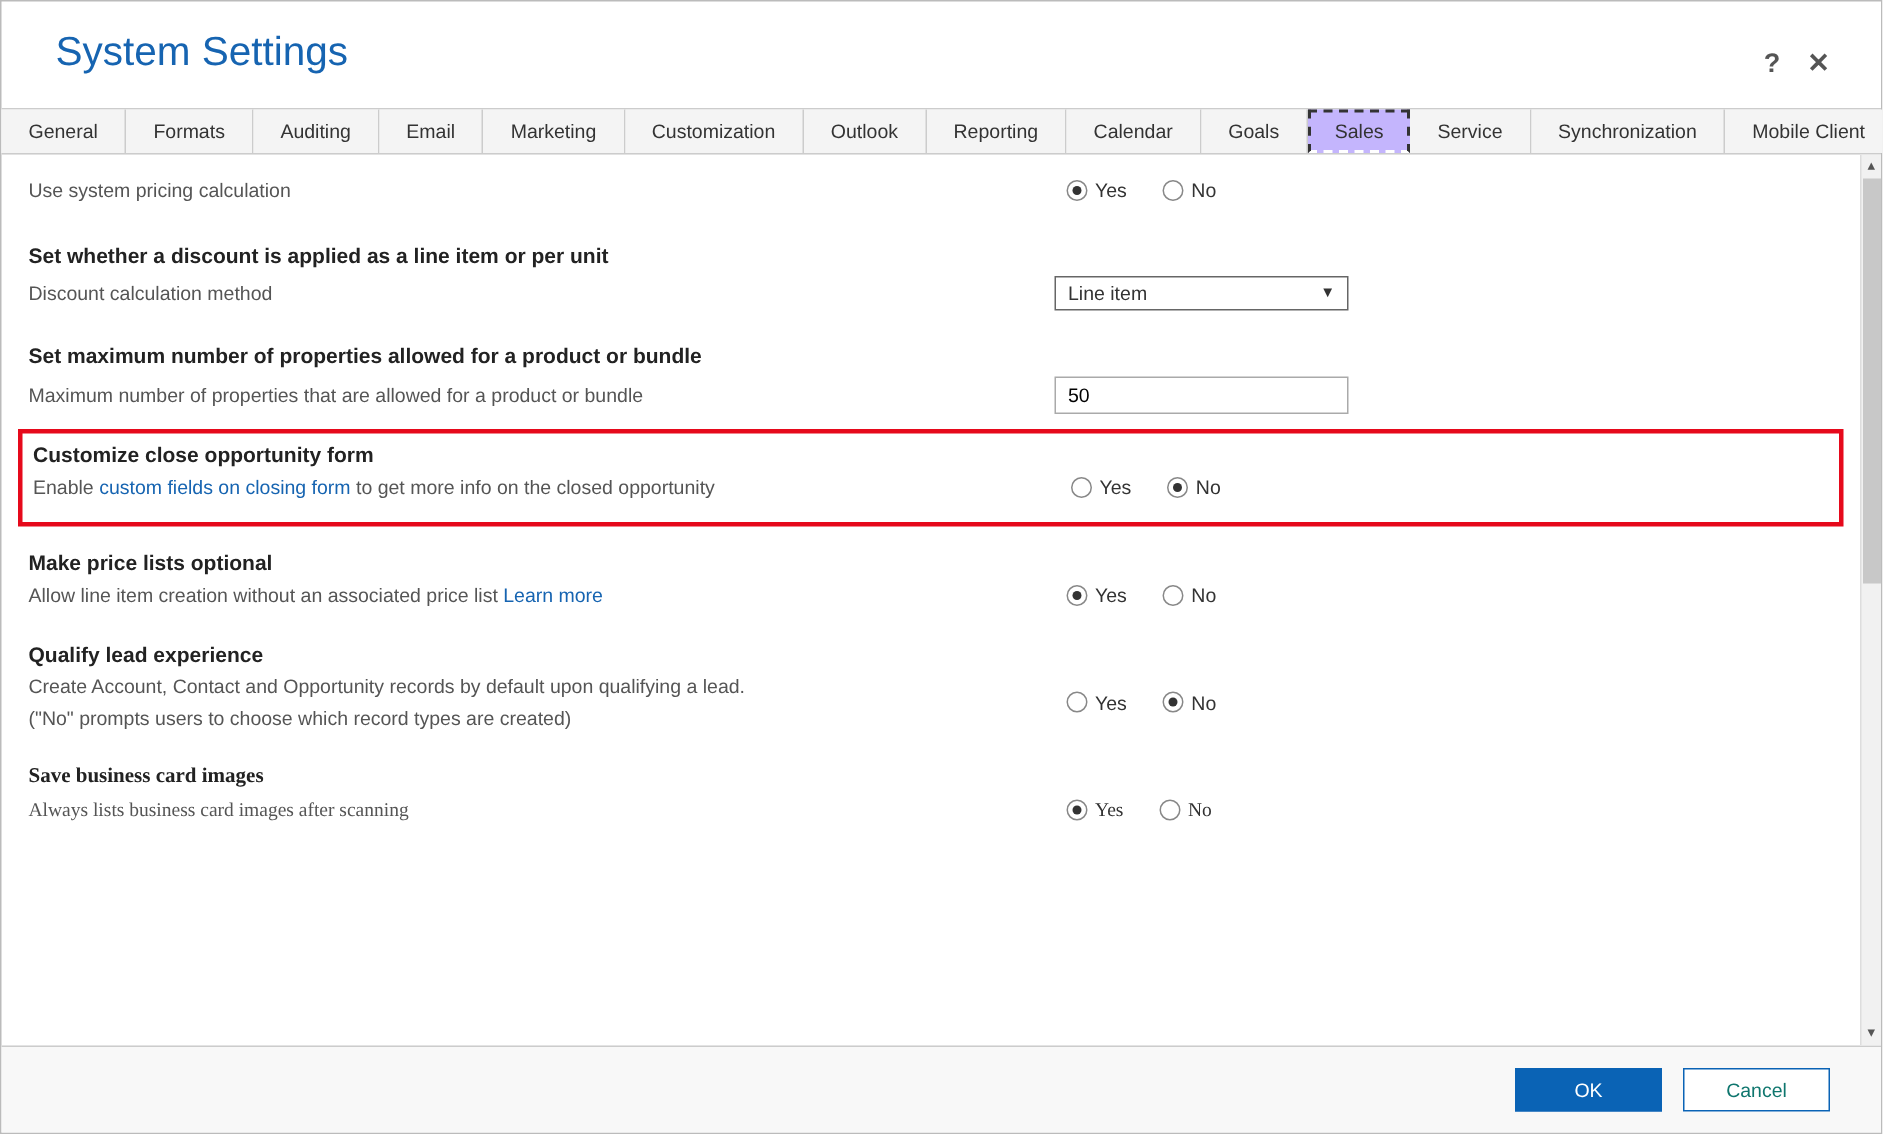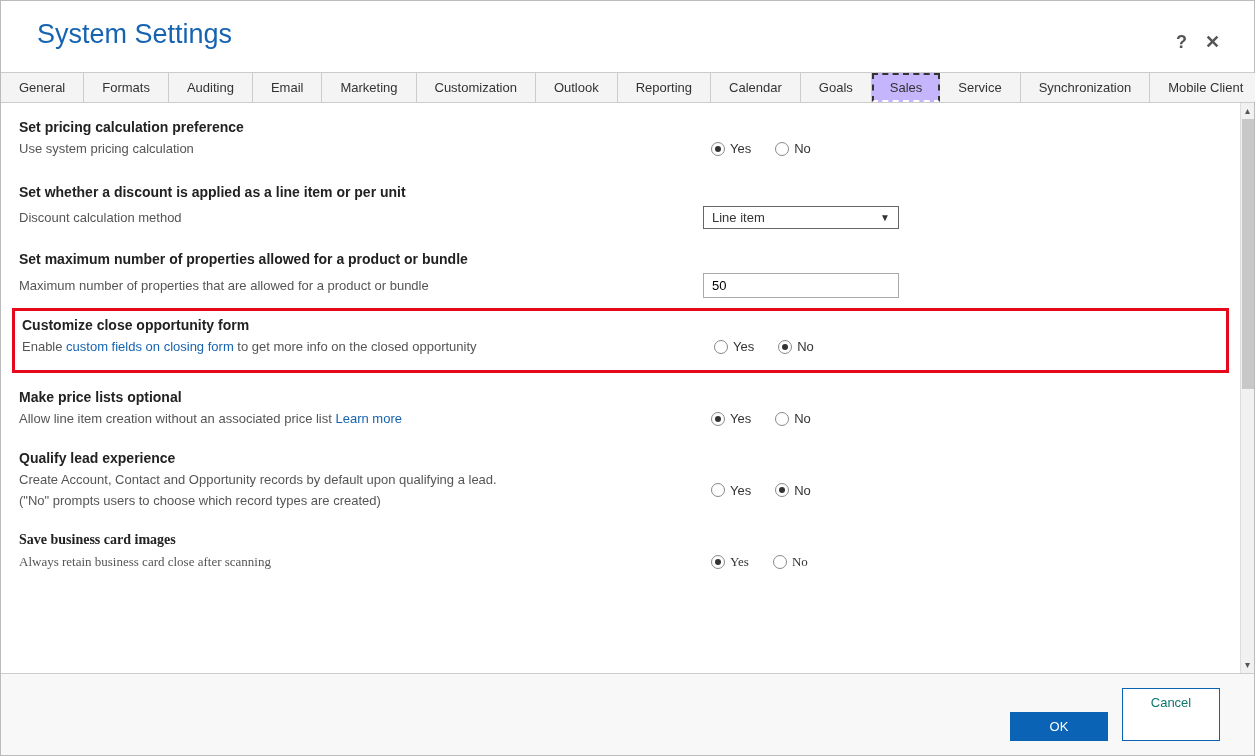--- a/index.html
+++ b/index.html
@@ -202,21 +202,20 @@
     min-width: 98px;
     padding: 6px 0;
     text-align: center;
     font-size: 13px;
     cursor: pointer;
     border: 1px solid #0a63b5;
   }
   .btn.primary {
     background: #0a63b5;
     color: #fff;
-    margin-top: 24px;
   }
   .btn.secondary {
     background: #fff;
     color: #0f766e;
   }
 </style>
 </head>
 <body>
 
 <div class="dialog">
@@ -244,21 +243,20 @@
     <div class="tab">Service</div>
     <div class="tab">Synchronization</div>
     <div class="tab">Mobile Client</div>
 
   </div>
 
   <div class="content-wrap">
     <div class="content">
 
       <div class="section">
-        <div class="section-title">Set pricing calculation preference</div>
         <div class="row">
           <div class="row-label">Use system pricing calculation</div>
           <div class="row-control">
             <div class="radio-group">
               <span class="radio selected">
                   <span class="dot"></span>
                   <span class="rlabel">Yes</span>
                 </span>
               <span class="radio">
                   <span class="dot"></span>
@@ -354,21 +352,21 @@
                   <span class="rlabel">No</span>
                 </span>
             </div>
           </div>
         </div>
       </div>
 
       <div class="section" style="margin-top:24px;font-family:Liberation Serif, serif;">
         <div class="section-title">Save business card images</div>
         <div class="row">
-          <div class="row-label">Always retain business card close after scanning</div>
+          <div class="row-label">Always lists business card images after scanning</div>
           <div class="row-control">
             <div class="radio-group">
               <span class="radio selected">
                   <span class="dot"></span>
                   <span class="rlabel">Yes</span>
                 </span>
               <span class="radio">
                   <span class="dot"></span>
                   <span class="rlabel">No</span>
                 </span>

